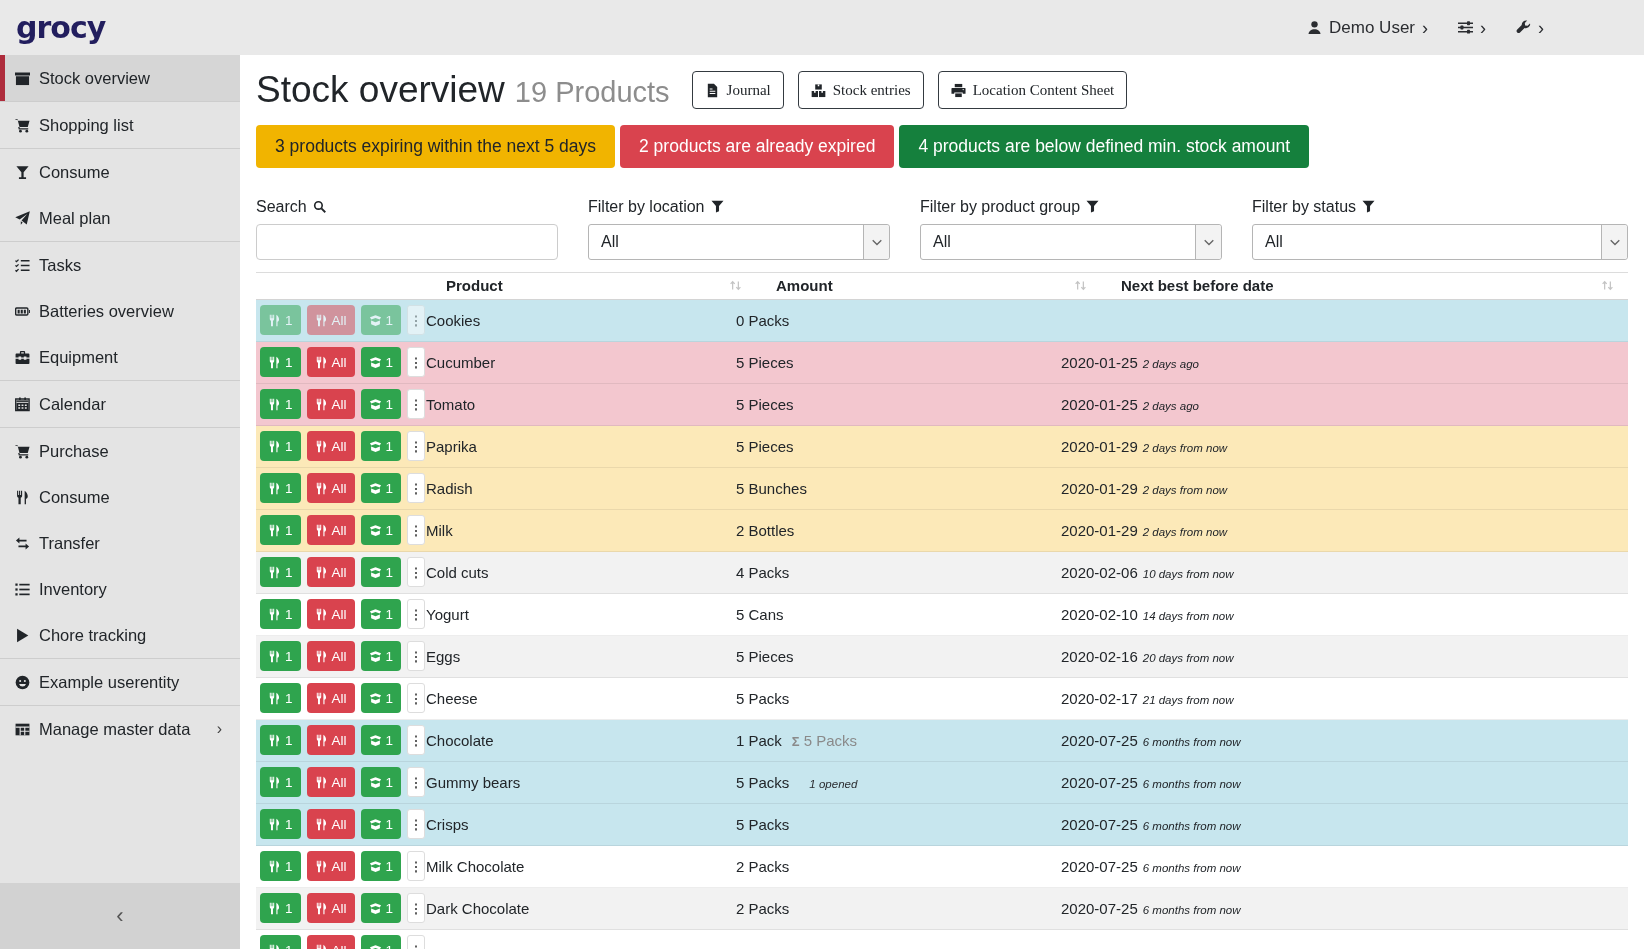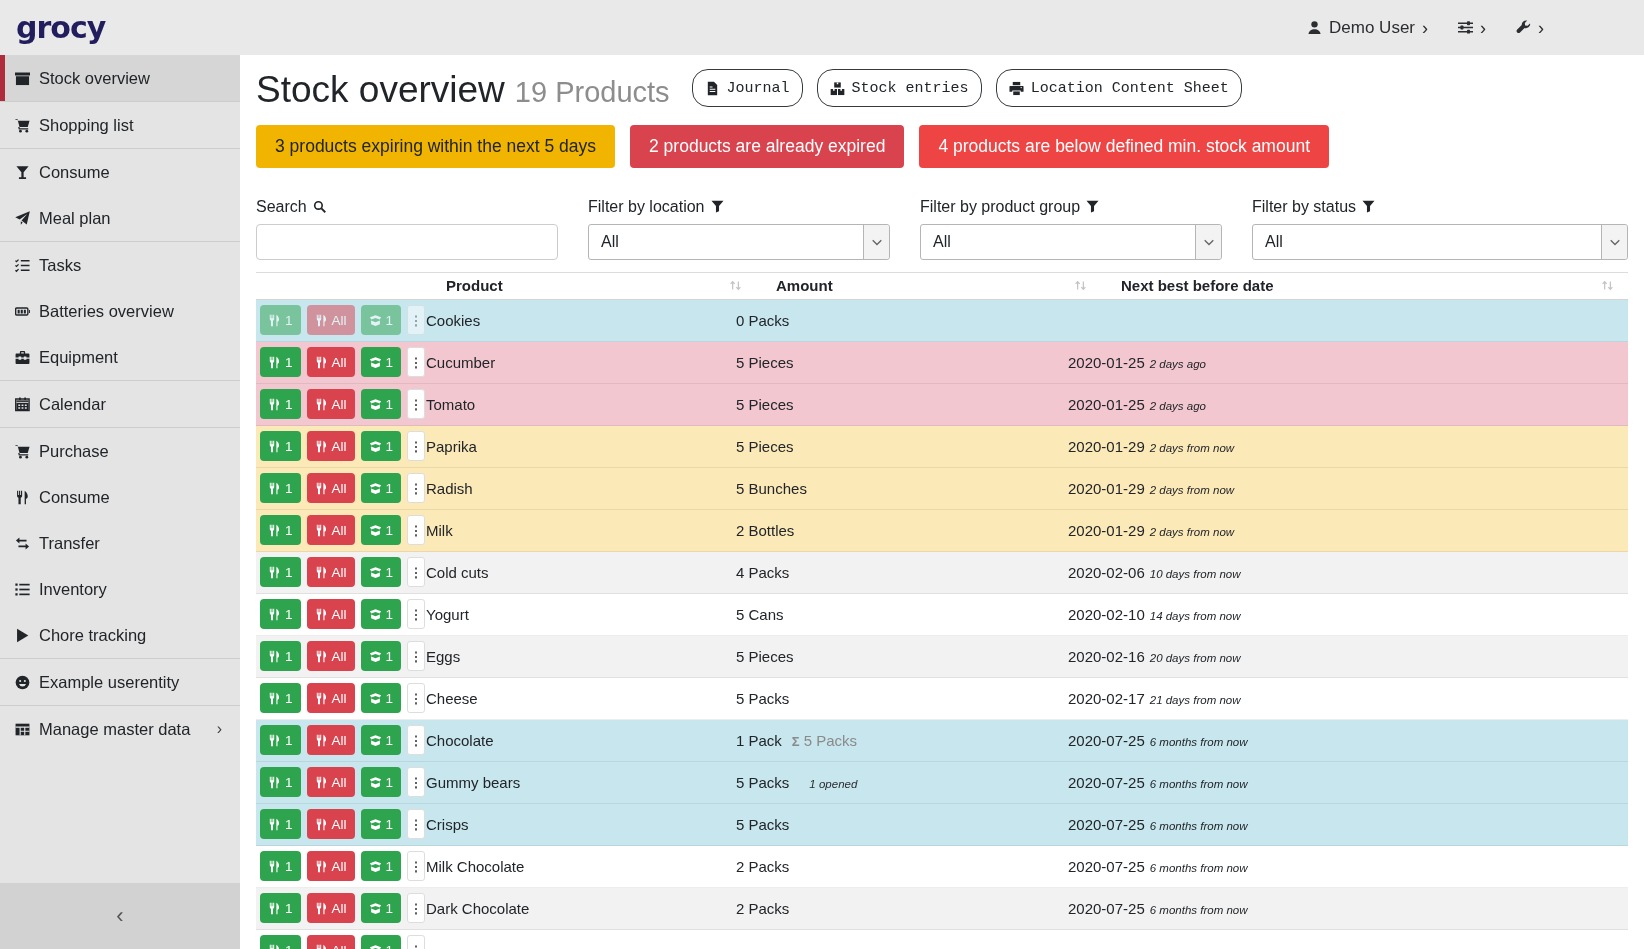--- a/index.html
+++ b/index.html
@@ -25,34 +25,34 @@
   .side-item.active { background:#d6d6d6; border-left-color:#ae2c3c; }
   .side-item .grow { flex:1; }
   .side-item .chev { color:#444; font-size:16px; margin-right:8px; }
   .side-divider { height:1px; flex:0 0 auto; background:#cdcdcd; }
   .sidebar-footer { margin-top:auto; height:66px; background:#d2d2d2; display:flex; align-items:center;
                     justify-content:center; color:#555; font-size:22px; cursor:pointer; }
 
   
   .content { position:absolute; top:55px; left:240px; width:1404px; height:894px; background:#fff;
              padding:12px 16px 0 16px; overflow:hidden; }
-  .page-header { display:flex; gap:22px; margin-top:2px; }
+  .page-header { display:flex; align-items:center; gap:22px; margin-top:2px; }
   .page-title { font-size:37px; font-weight:500; color:#212529; line-height:1.15; }
   .page-subtitle { color:#8d8d8d; font-weight:400; font-size:29px; margin-left:10px; }
   .hbtn-group { display:flex; gap:14px; }
-  .hbtn { height:38px; border:1px solid #343a40; border-radius:16px; background:#fff; color:#212529;
+  .hbtn { height:38px; border:1px solid #343a40; border-radius:4px; background:#fff; color:#212529;
           font-size:15px; display:inline-flex; align-items:center; gap:7px; padding:0 12px; cursor:pointer;
-          font-family:Liberation Mono, monospace; }
-
-  .alert-row { display:flex; gap:15px; margin-top:13px; }
+          font-family:Liberation Serif, serif; }
+
+  .alert-row { display:flex; gap:5px; margin-top:13px; }
   .alert-btn { height:43px; border-radius:4px; font-size:17.5px; padding:0 19px; display:inline-flex;
                align-items:center; border:none; cursor:pointer; font-family:inherit; }
   .alert-warning { background:#f1b400; color:#212529; }
   .alert-danger  { background:#d9434e; color:#fff; }
-  .alert-info    { background:#ef4444; color:#fff; }
+  .alert-info    { background:#15803d; color:#fff; }
 
   
   .filter-row { display:flex; gap:30px; margin-top:30px; }
   .fgroup { display:flex; flex-direction:column; gap:8px; width:302px; }
   .fgroup.last { flex:1; }
   .flabel { font-size:16px; color:#212529; display:flex; align-items:center; gap:6px; }
   .finput { height:36px; border:1px solid #ccc; border-radius:4px; width:100%; font-size:15px;
             padding:0 10px; font-family:inherit; background:#fff; }
   .fselect { height:36px; border:1px solid #b5b5b5; border-radius:3px; background:#fff; display:flex;
              align-items:center; cursor:pointer; }
@@ -87,21 +87,21 @@
   .rbtn.red   { background:#d9434e; }
   .rbtn.dots  { background:#fff; border:1px solid #ddd; color:#555; width:18px; padding:0; font-size:13px;
                 font-weight:bold; border-radius:3px; }
   .actions.disabled .rbtn { opacity:.5; }
 
   .cell-product { font-size:15px; color:#212529; }
   .cell-amount  { font-size:15px; color:#212529; display:flex; align-items:baseline; }
   .cell-amount .sum { color:#8a8a8a; margin-left:10px; display:inline-flex; align-items:baseline; gap:4px; }
   .cell-amount .sig { font-weight:bold; font-size:13px; }
   .cell-amount .note { font-style:italic; font-size:11.5px; margin-left:6px; color:#2b2d31; }
-  .cell-date { font-size:15px; color:#212529;margin-left:7px; }
+  .cell-date { font-size:15px; color:#212529; }
   .cell-date .rel { font-style:italic; font-size:11.5px; margin-left:5px; }
   .hidden { display:none; }
 </style>
 </head>
 <body>
 
 <div class="navbar">
   <div class="logo">grocy</div>
   <div class="nav-right">
     <div class="nav-item">

